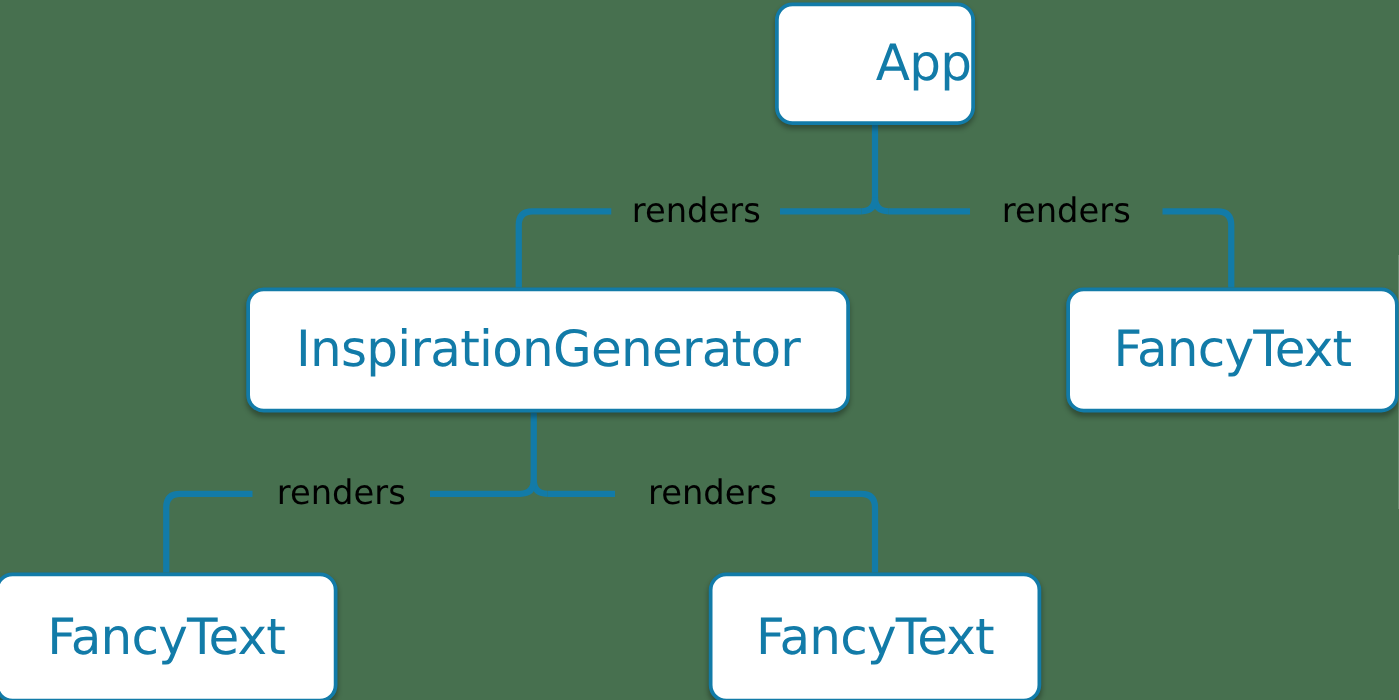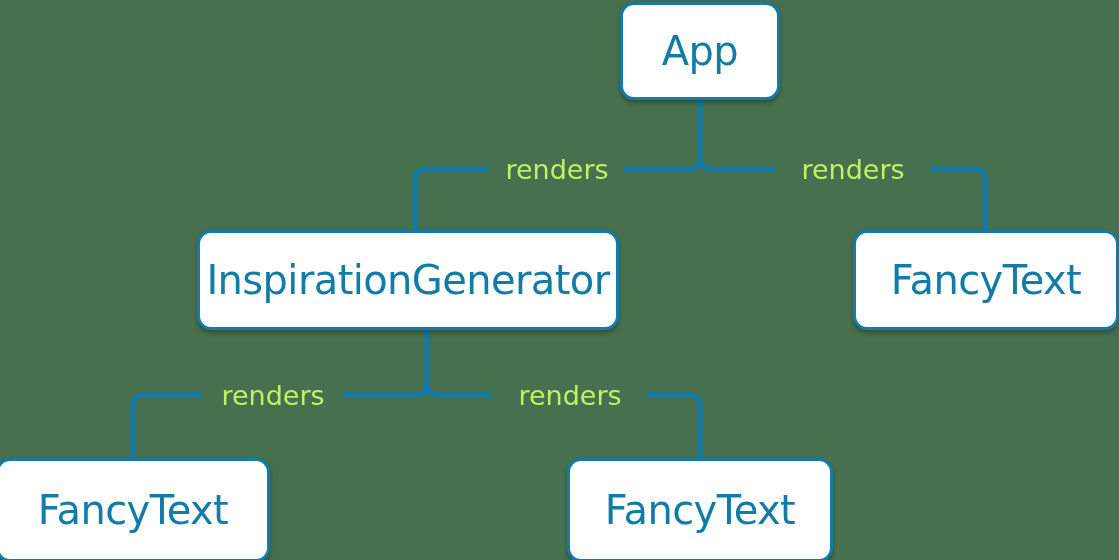--- a/index.html
+++ b/index.html
@@ -43,33 +43,33 @@
     color: #127ba8;
     font-family: "DejaVu Sans", sans-serif;
     font-size: 40px;
     font-weight: 400;
     letter-spacing: -0.6px;
     line-height: 1;
     white-space: nowrap;
   }
   .edge-label {
     position: absolute;
-    color: #bef264;
+    color: #000000;
     font-family: "DejaVu Sans", sans-serif;
     font-size: 27px;
     font-weight: 400;
     line-height: 1;
     white-space: nowrap;
     z-index: 6;
     transform: translate(-50%, -50%);
   }
 
   
-  #node-app            { left: 620px; top: 2px;   width: 160px; height: 98px; }
-  #node-inspiration    { left: 197px; top: 230px; width: 422px; height: 100px; }
+  #node-app            { left: 620px; top: 2px;   width: 160px; height: 98px; justify-content: flex-end; }
+  #node-inspiration    { left: 197px; top: 230px; width: 483px; height: 100px; }
   #node-fancytext-right{ left: 853px; top: 230px; width: 266px; height: 100px; }
   #node-fancytext-left { left: -4px;  top: 458px; width: 274px; height: 104px; }
   #node-copyright      { left: 567px; top: 458px; width: 266px; height: 104px; }
 
   
   #label-renders-1 { left: 557px; top: 169px; }
   #label-renders-2 { left: 853px; top: 169px; }
   #label-renders-3 { left: 273px; top: 395px; }
   #label-renders-4 { left: 570px; top: 395px; }
 </style>

